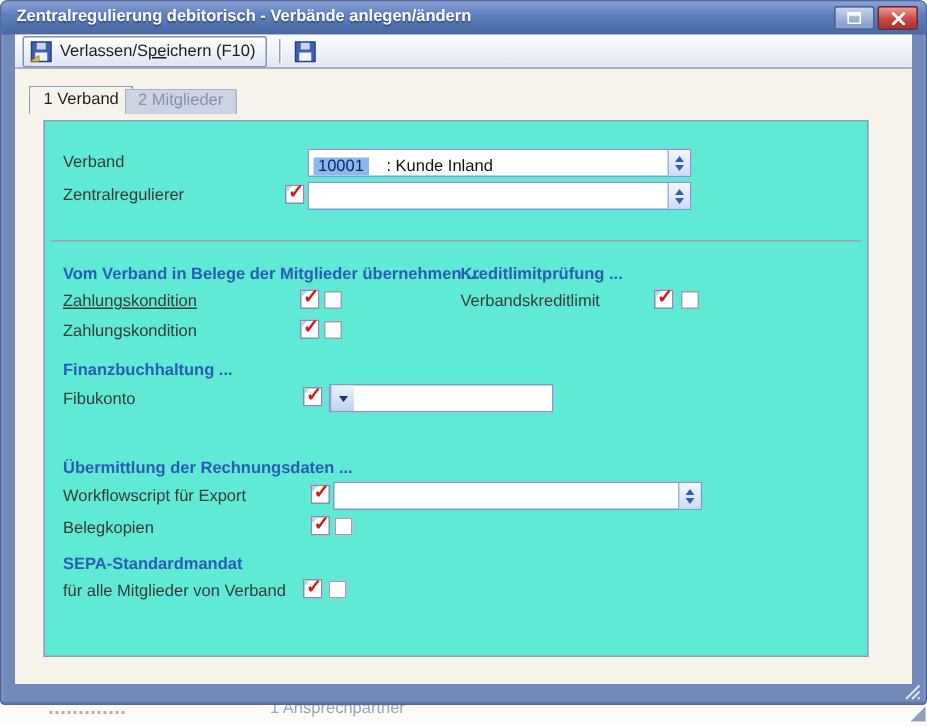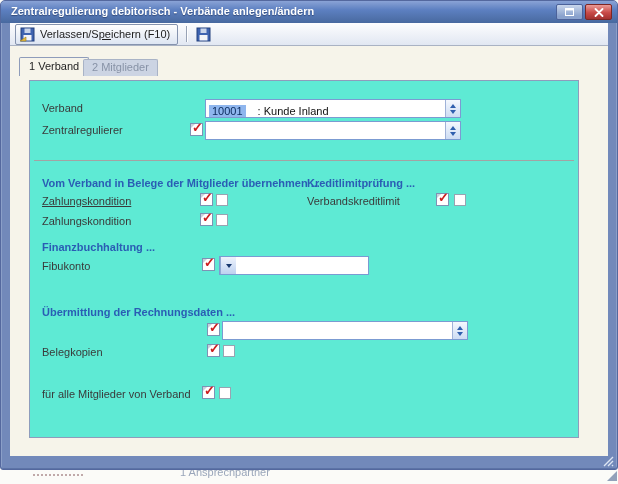--- a/index.html
+++ b/index.html
@@ -187,33 +187,35 @@
       <span class="hdr" style="left:12px; top:160px;">Finanzbuchhaltung ...</span>
       <span class="lbl" style="left:12px; top:179px;">Fibukonto</span>
       <div class="chkbtn" style="left:172px; top:177px;"></div>
       <div class="combo" style="left:189px; top:175px; width:150px;">
         <div class="ddbtn">
           <i class="tri-down"></i>
         </div>
       </div>
 
       <span class="hdr" style="left:12px; top:225px;">Übermittlung der Rechnungsdaten ...</span>
+      <span class="lbl" style="left:12px; top:244px;">Workflowscript für Export</span>
       <div class="chkbtn" style="left:177px; top:242px;"></div>
       <div class="combo" style="left:192px; top:240px; width:246px;">
         <div class="inner"></div>
         <div class="spin">
           <i class="tri-up"></i>
             <i class="tri-down"></i>
         </div>
       </div>
 
       <span class="lbl" style="left:12px; top:265px;">Belegkopien</span>
       <div class="chkbtn" style="left:177px; top:263px;"></div>
       <div class="cb" style="left:193px; top:264px;"></div>
 
+      <span class="hdr" style="left:12px; top:289px;">SEPA-Standardmandat</span>
       <span class="lbl" style="left:12px; top:307px;">für alle Mitglieder von Verband</span>
       <div class="chkbtn" style="left:172px; top:305px;"></div>
       <div class="cb" style="left:189px; top:306px;"></div>
 
     </div>
   </div>
 
   <svg class="grip" width="11" height="11" viewBox="0 0 11 11">
     <path d="M10 1 L1 10 M10 5 L5 10 M10 9 L9 10" stroke="#dde6f3" stroke-width="1.4"></path>
   </svg>

